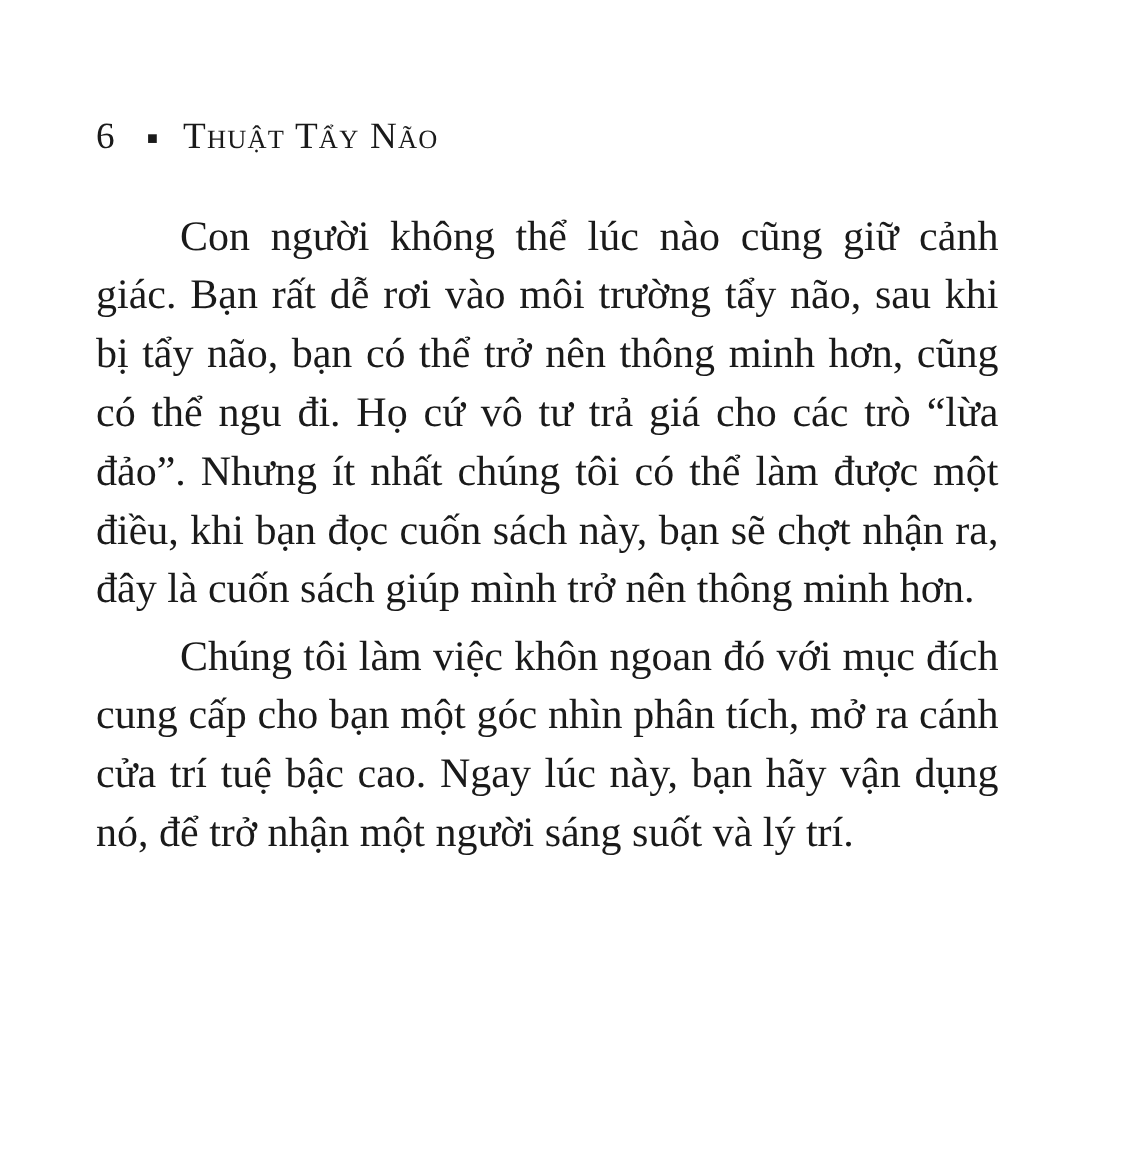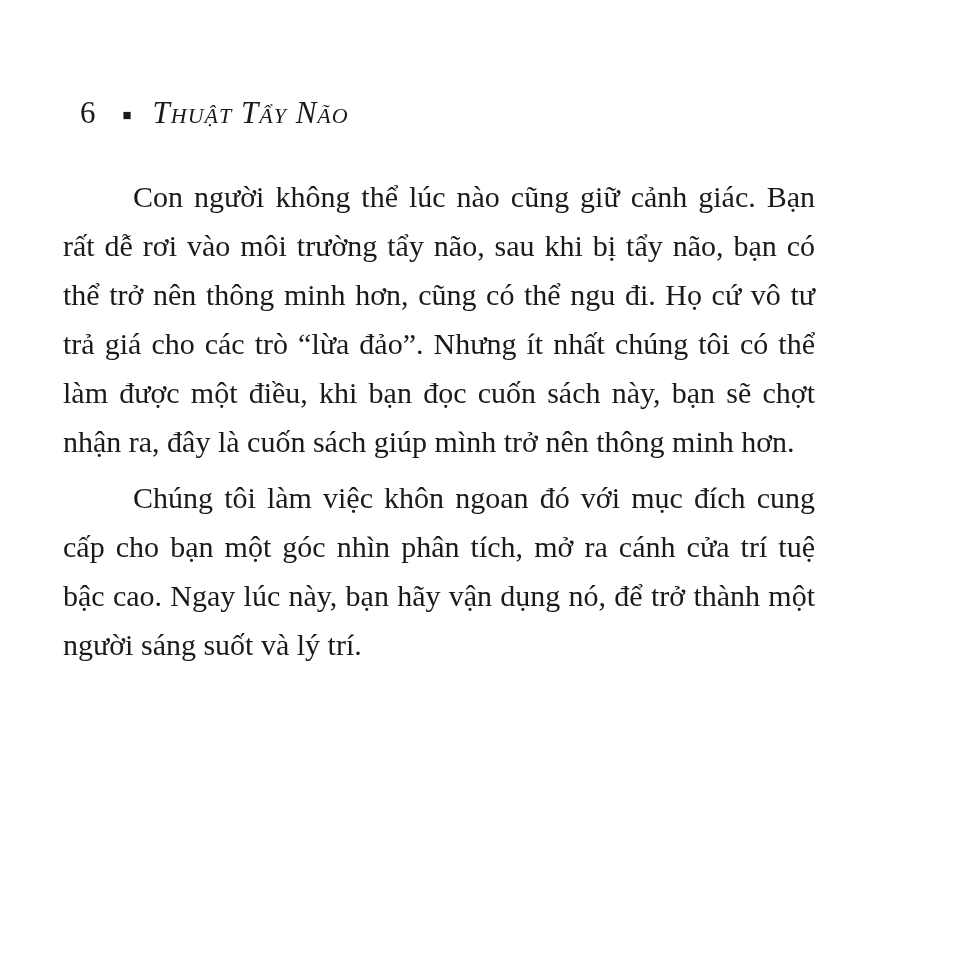--- a/index.html
+++ b/index.html
@@ -33,45 +33,44 @@
     font-size: 15px;
     margin-left: 27px;
     transform: translateY(-3px);
   }
   .title {
     font-variant: small-caps;
     font-size: 31px;
     line-height: 34px;
     letter-spacing: 1px;
     margin-left: 21px;
-    font-style: italic;
   }
   .body {
     position: absolute;
     top: 172px;
-    left: 63px;
+    left: 80px;
     width: 752px;
     text-align: justify;
-    font-size: 30px;
+    font-size: 35px;
     line-height: 49px;
   }
   .body p {
     margin: 0 0 7px 0;
     text-indent: 70px;
   }
 </style>
 </head>
 <body>
 
 <div class="page">
 
   <header class="header">
     <span class="pagenum">6</span>
     <span class="bullet">■</span>
     <span class="title">Thuật Tẩy Não</span>
   </header>
 
   <main class="body">
     <p>Con người không thể lúc nào cũng giữ cảnh giác. Bạn rất dễ rơi vào môi trường tẩy não, sau khi bị tẩy não, bạn có thể trở nên thông minh hơn, cũng có thể ngu đi. Họ cứ vô tư trả giá cho các trò “lừa đảo”. Nhưng ít nhất chúng tôi có thể làm được một điều, khi bạn đọc cuốn sách này, bạn sẽ chợt nhận ra, đây là cuốn sách giúp mình trở nên thông minh hơn.</p>
-    <p>Chúng tôi làm việc khôn ngoan đó với mục đích cung cấp cho bạn một góc nhìn phân tích, mở ra cánh cửa trí tuệ bậc cao. Ngay lúc này, bạn hãy vận dụng nó, để trở thành một người sáng suốt và lý trí.</p>
+    <p>Chúng tôi làm việc khôn ngoan đó với mục đích cung cấp cho bạn một góc nhìn phân tích, mở ra cánh cửa trí tuệ bậc cao. Ngay lúc này, bạn hãy vận dụng nó, để trở nhận một người sáng suốt và lý trí.</p>
   </main>
 
 </div>
 
 </body></html>

